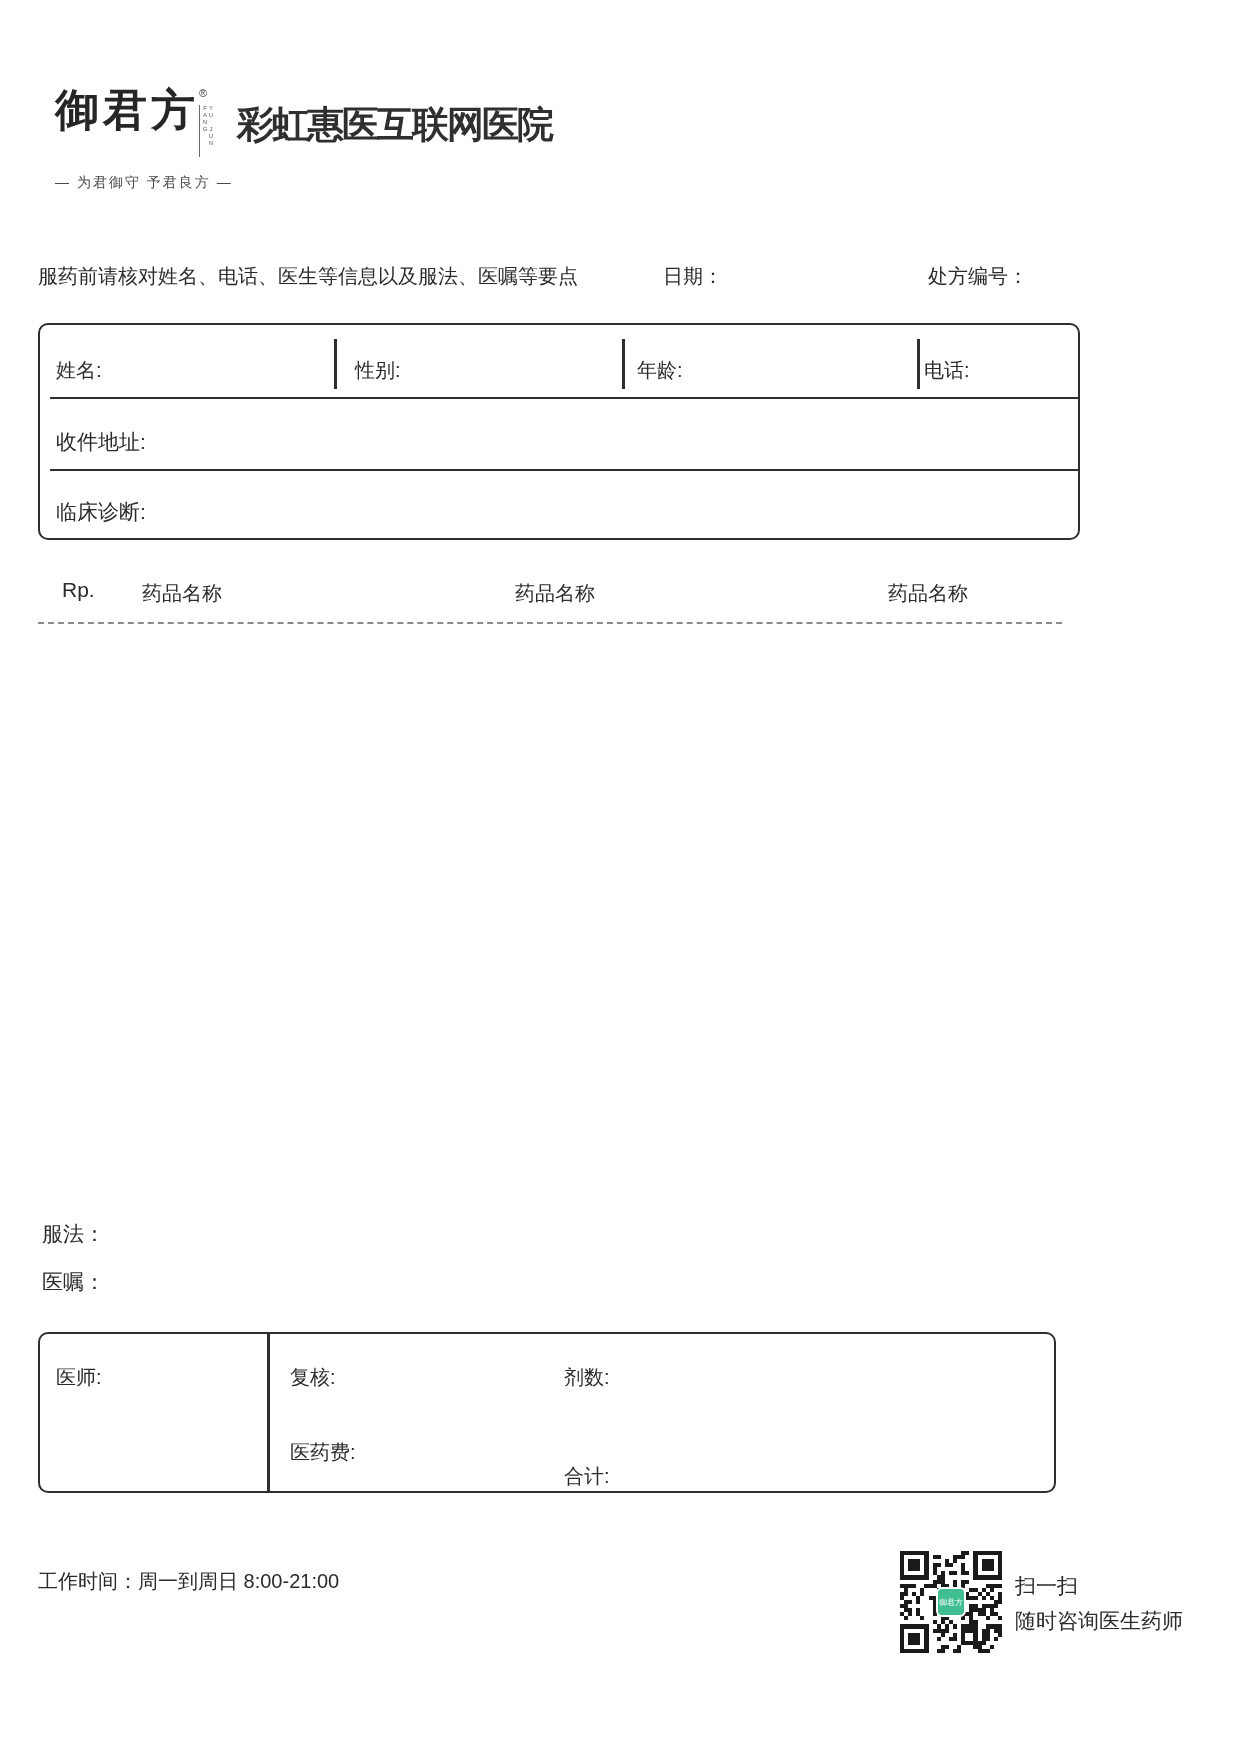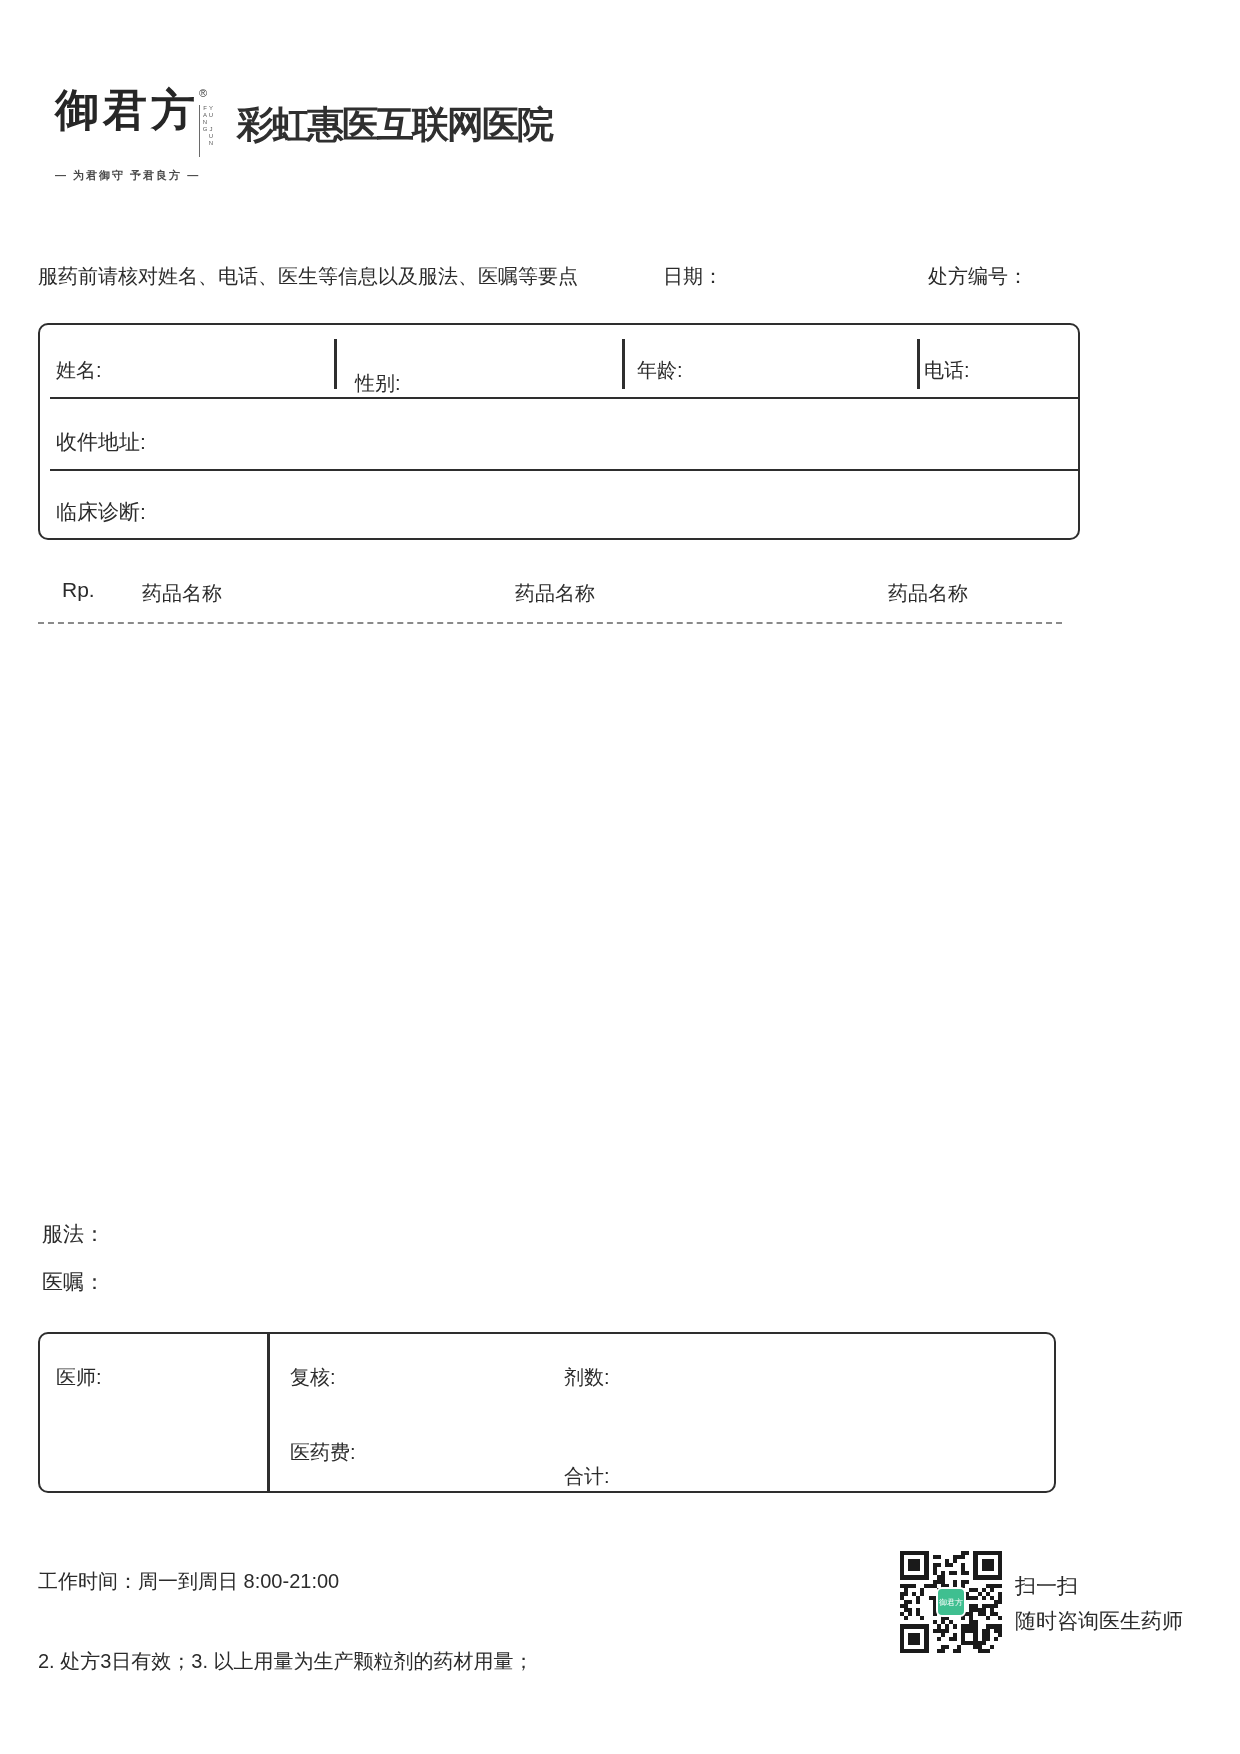--- a/index.html
+++ b/index.html
@@ -24,22 +24,22 @@
     letter-spacing:4px; color:#262626; white-space:nowrap;
   }
   .reg { font-size:11px; line-height:1; margin-top:2px; color:#3a3a3a; }
   .vert-text {
     writing-mode:vertical-rl; text-orientation:upright;
     font-size:6px; letter-spacing:1px; color:#5a5a5a;
     border-left:1px solid #6a6a6a; padding-left:2px;
     height:52px; margin-top:6px; overflow:hidden;
   }
   .tagline {
-    margin-top:11px; font-size:11px; letter-spacing:2px;
-    color:#4a4a4a; white-space:nowrap;font-weight:bold;
+    margin-top:17px; font-size:14px; letter-spacing:2px;
+    color:#4a4a4a; white-space:nowrap;
   }
   .hospital-name {
     left:237px; top:100px;
     font-size:37px; font-weight:900; letter-spacing:-2px;
     color:#2f2f2f; white-space:nowrap;
   }
 
   
   .notice { left:38px; top:263px; font-size:20px; }
   .date-label { left:663px; top:263px; font-size:20px; }
@@ -105,21 +105,21 @@
   </div>
   <div class="abs notice">服药前请核对姓名、电话、医生等信息以及服法、医嘱等要点</div>
 
   <div class="abs hospital-name">彩虹惠医互联网医院</div>
   <div class="abs date-label">日期：</div>
   <div class="abs rx-label">处方编号：</div>
 
   <div class="abs patient-box">
     <div class="pb-label" style="left:16px; top:32px;">姓名:</div>
     <div class="vdiv" style="left:294px;"></div>
-    <div class="pb-label" style="left:315px; top:45px;">性别:</div>
+    <div class="pb-label" style="left:315px; top:32px;">性别:</div>
     <div class="vdiv" style="left:582px;"></div>
     <div class="pb-label" style="left:597px; top:32px;">年龄:</div>
     <div class="vdiv" style="left:877px;"></div>
     <div class="pb-label" style="left:884px; top:32px;">电话:</div>
 
     <div class="hline" style="top:72px;"></div>
     <div class="pb-label" style="left:16px; top:103px; font-size:21px;">收件地址:</div>
     <div class="hline" style="top:144px;"></div>
     <div class="pb-label" style="left:16px; top:173px; font-size:21px;">临床诊断:</div>
   </div>
@@ -136,21 +136,20 @@
   <div class="abs sig-box">
     <div class="sig-vdiv"></div>
     <div class="sig-label" style="left:16px; top:30px;">医师:</div>
     <div class="sig-label" style="left:250px; top:30px;">复核:</div>
     <div class="sig-label" style="left:524px; top:30px;">剂数:</div>
     <div class="sig-label" style="left:250px; top:105px;">医药费:</div>
     <div class="sig-label" style="left:524px; top:105px;margin-top:24px;">合计:</div>
   </div>
 
   <div class="abs foot-line" style="top:1553px;">工作时间：周一到周日 8:00-21:00</div>
-  <div class="abs foot-line" style="top:1633px;">2. 处方3日有效；3. 以上用量为生产颗粒剂的药材用量；</div>
 
   <div class="abs qr-wrap">
     <svg id="qr-svg" viewBox="0 0 25 25" shape-rendering="crispEdges">
         <rect x="15" y="0" width="1" height="1" fill="#1a1a1a"></rect>
         <rect x="16" y="0" width="1" height="1" fill="#1a1a1a"></rect>
         <rect x="8" y="1" width="1" height="1" fill="#1a1a1a"></rect>
         <rect x="9" y="1" width="1" height="1" fill="#1a1a1a"></rect>
         <rect x="13" y="1" width="1" height="1" fill="#1a1a1a"></rect>
         <rect x="14" y="1" width="1" height="1" fill="#1a1a1a"></rect>
         <rect x="15" y="1" width="1" height="1" fill="#1a1a1a"></rect>

